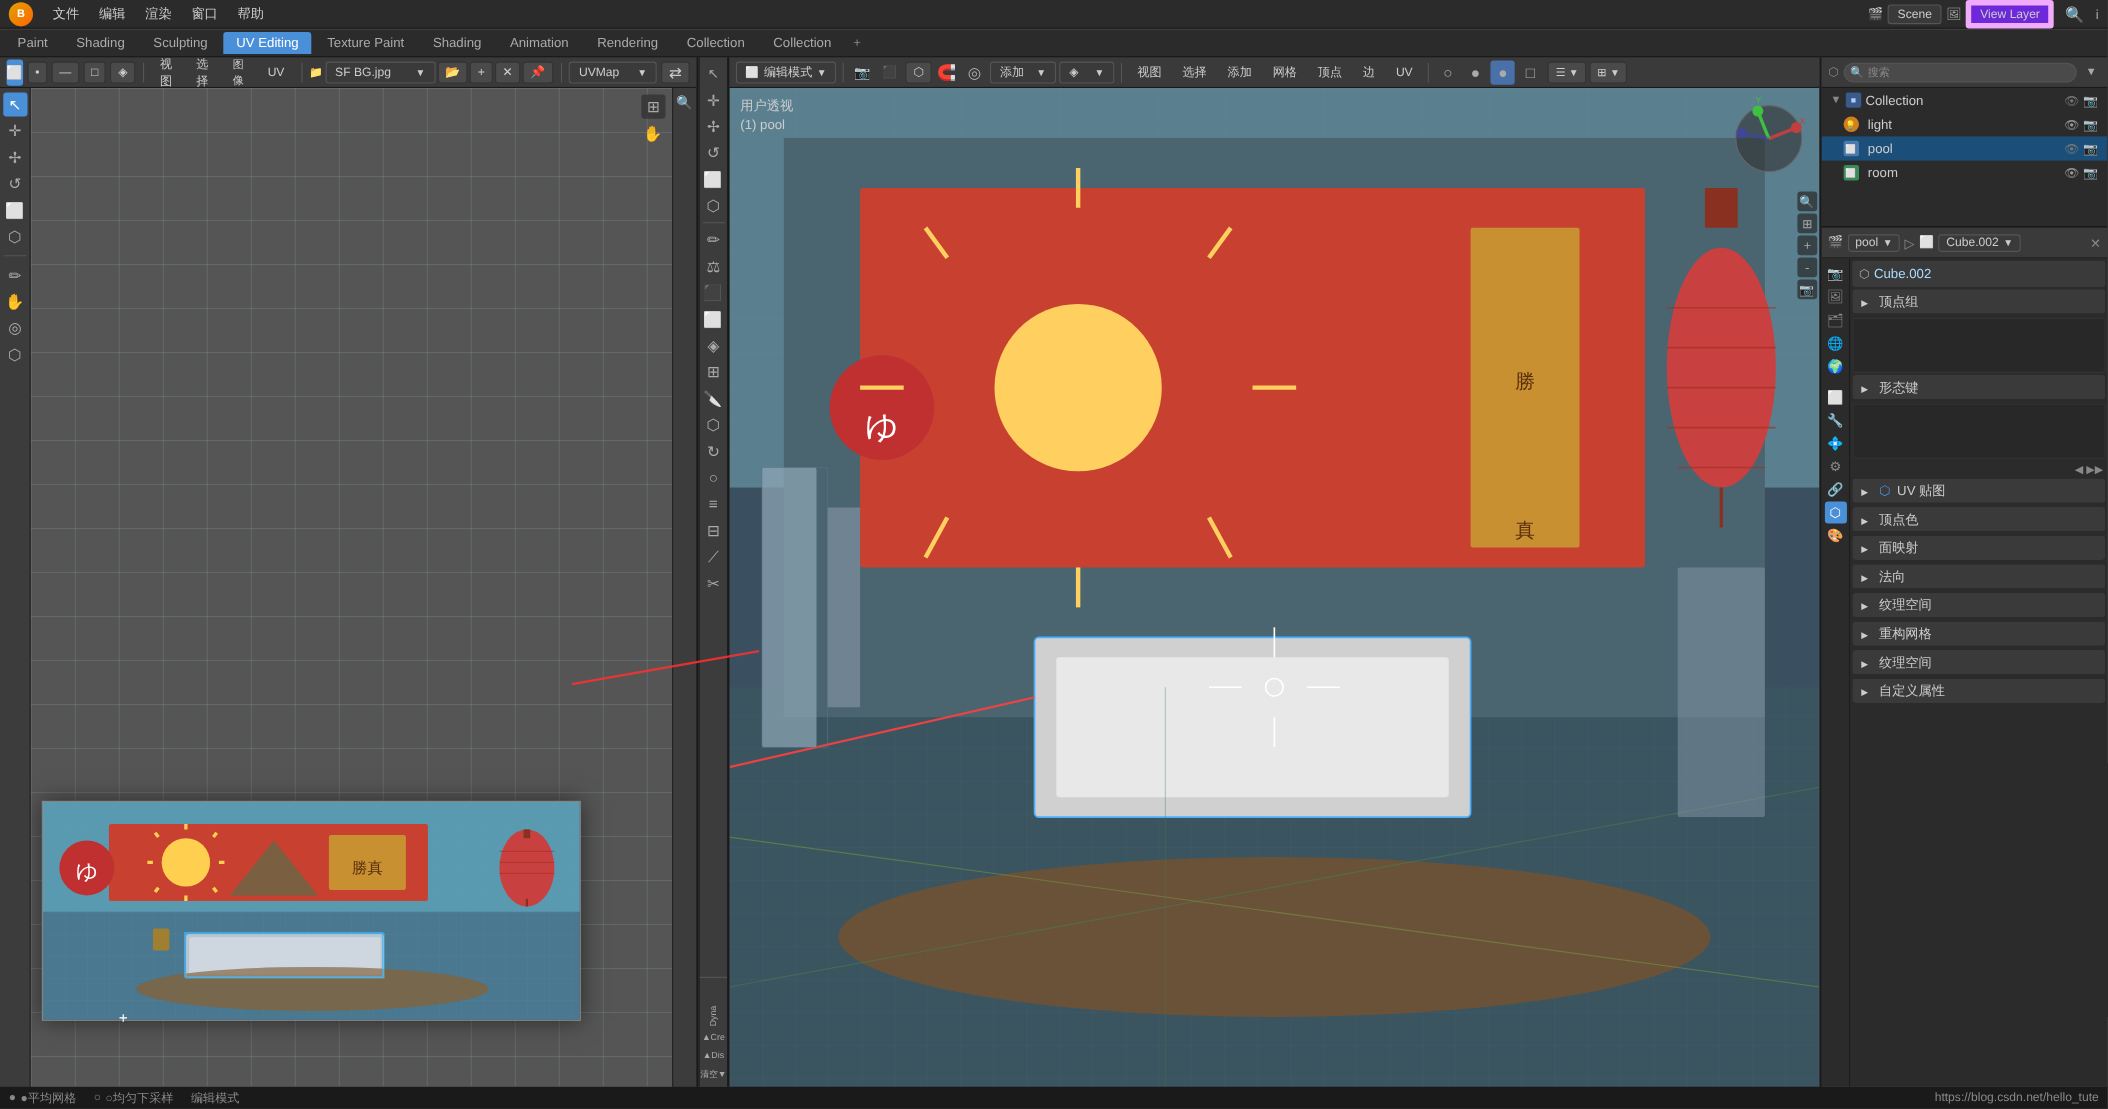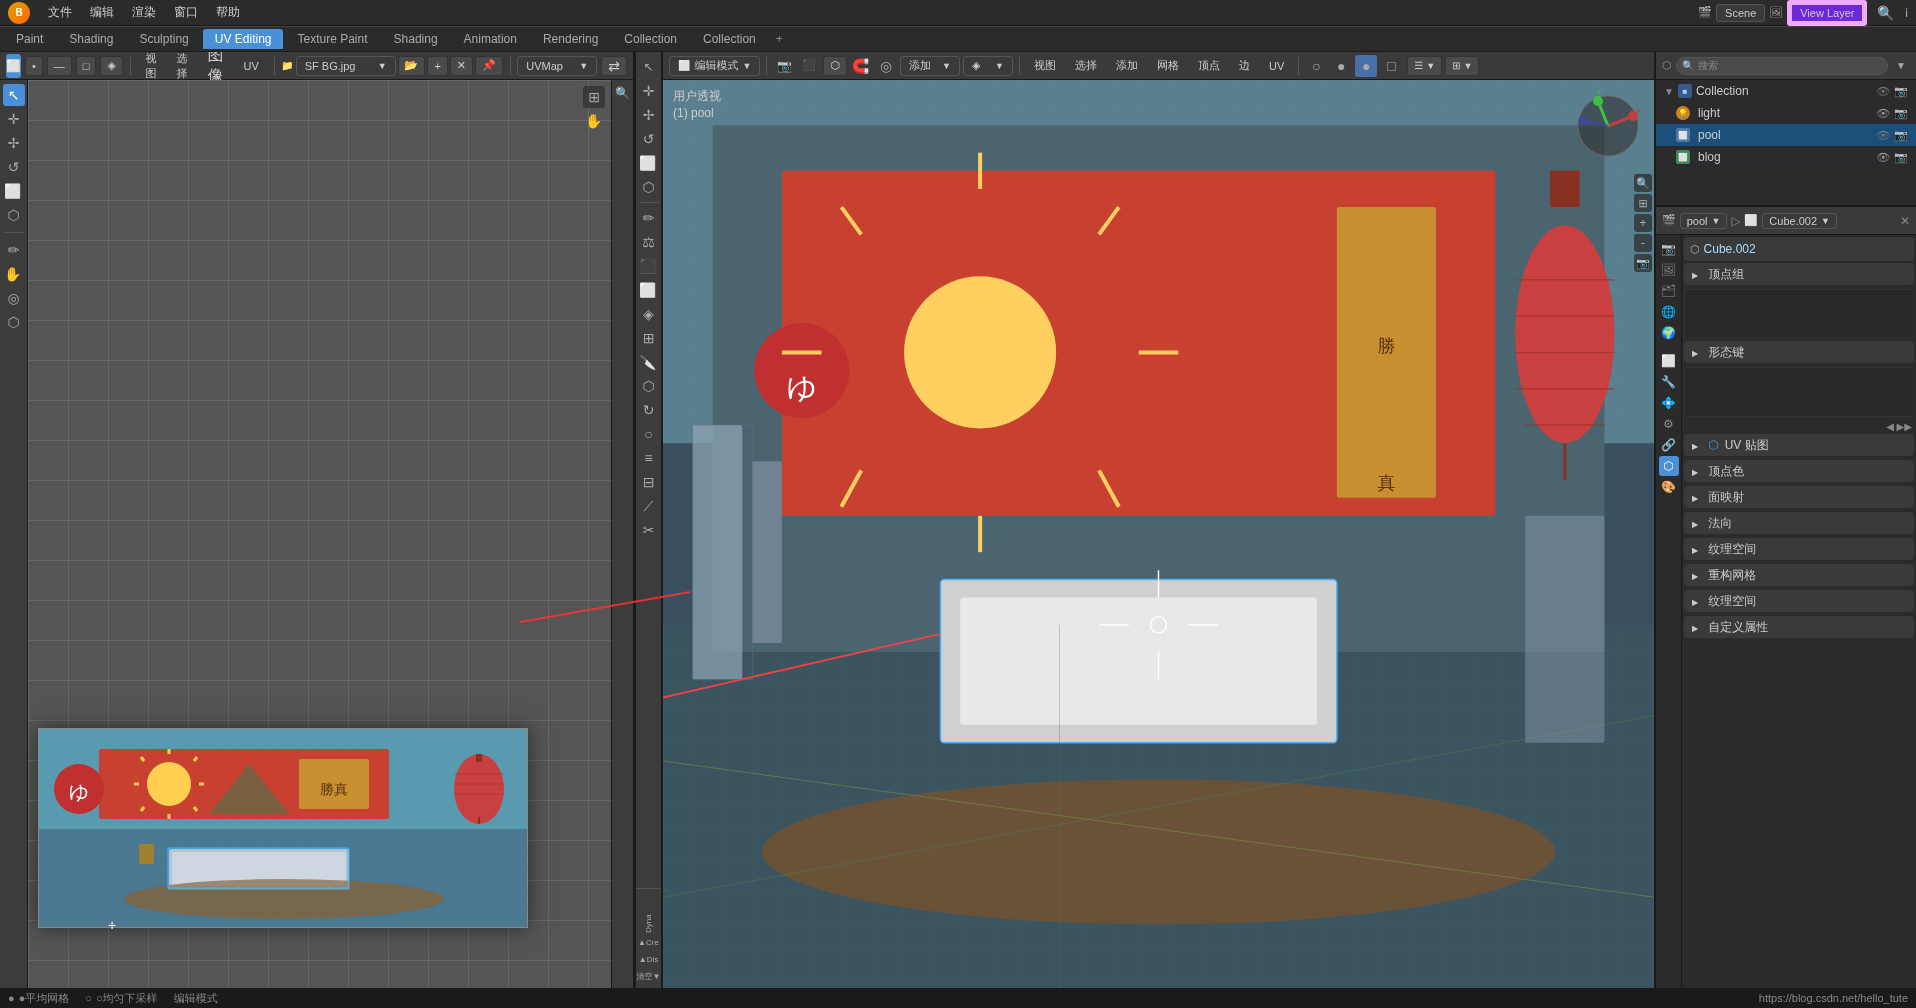--- a/index.html
+++ b/index.html
@@ -242,21 +242,21 @@
 
       <div class="tool-icon active" style="width:24px;height:24px;font-size:12px;">⬜</div>
 
       <div class="header-btn">•</div>
       <div class="header-btn">—</div>
       <div class="header-btn">□</div>
       <div class="header-btn">◈</div>
       <div class="separator"></div>
       <span class="menu-item" style="font-size:11px;">视图</span>
       <span class="menu-item" style="font-size:11px;">选择</span>
-      <span class="menu-item" style="font-size:16px;font-family:Liberation Serif, serif;">图像</span>
+      <span class="menu-item" style="font-size:10px;font-family:Liberation Serif, serif;">图像</span>
       <span class="menu-item" style="font-size:11px;">UV</span>
       <div class="separator"></div>
 
       <div style="display:flex;align-items:center;gap:2px;">
         <span style="font-size:10px;color:#888;">📁</span>
         <div class="dropdown-btn" style="min-width:100px;font-size:11px;">
           <span>SF BG.jpg</span>
           <span style="margin-left:auto;font-size:9px;">▼</span>
         </div>
         <div class="header-btn">📂</div>
@@ -608,21 +608,21 @@
           <span style="width:14px;height:14px;background:#4a7aaa;border-radius:2px;display:inline-flex;align-items:center;justify-content:center;font-size:8px;color:#fff;">⬜</span>
           <span style="margin-left:4px;">pool</span>
           <div class="outliner-icons">
             <span>👁</span>
             <span>📷</span>
           </div>
         </div>
 
         <div class="outliner-item" style="padding-left:20px;">
           <span style="width:14px;height:14px;background:#3a8a5a;border-radius:2px;display:inline-flex;align-items:center;justify-content:center;font-size:8px;color:#fff;">⬜</span>
-          <span style="margin-left:4px;">blog</span>
+          <span style="margin-left:4px;">room</span>
           <div class="outliner-icons">
             <span style="color:#999;">👁</span>
             <span style="color:#999;">📷</span>
           </div>
         </div>
       </div>
     </div>
 
     <div style="flex:1;display:flex;flex-direction:column;overflow:hidden;">
 

